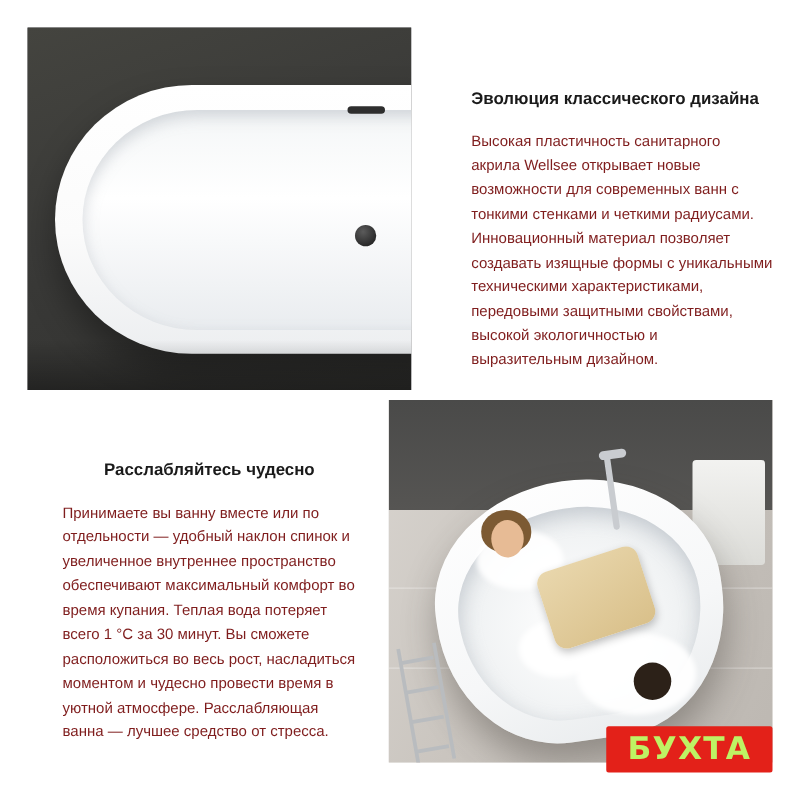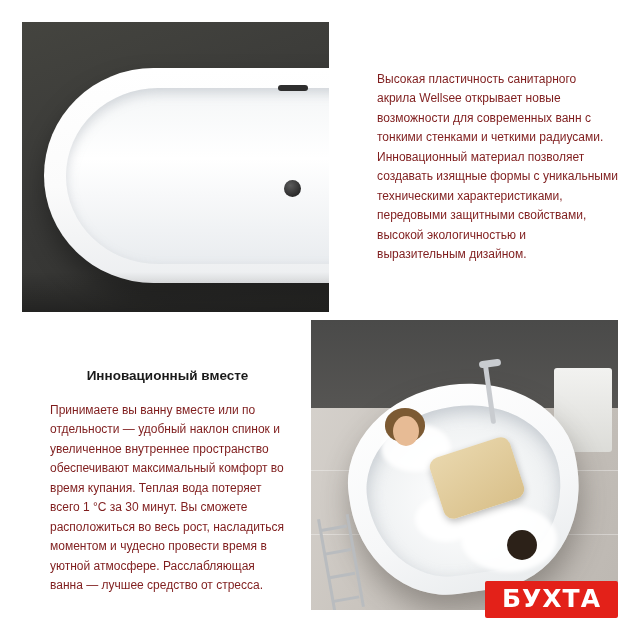--- a/index.html
+++ b/index.html
@@ -273,21 +273,21 @@
     background: #b9bcbf;
     display: block;
   }
 
   
   .watermark {
     position: absolute;
     right: 22px;
     bottom: 22px;
     background: #e32119;
-    color: #ffffff;
+    color: #bef264;
     font-weight: bold;
     font-size: 25px;
     letter-spacing: 1px;
     padding: 5px 17px 7px 17px;
     line-height: 1;
     border-radius: 2px;
     font-family: "DejaVu Sans", sans-serif;
   }
 </style>
 </head>
@@ -300,29 +300,30 @@
     <div class="bath-photo">
       <div class="wall"></div>
       <div class="tub"></div>
       <div class="tub-inner-edge"></div>
       <div class="overflow-slot"></div>
       <div class="drain"></div>
       <div class="floor-shadow"></div>
     </div>
 
     <div class="top-text">
+      <h2 class="heading">Эволюция классического дизайна</h2>
       <p class="body-text">Высокая пластичность санитарного акрила Wellsee открывает новые возможности для современных ванн с тонкими стенками и четкими радиусами. Инновационный материал позволяет создавать изящные формы с уникальными техническими характеристиками, передовыми защитными свойствами, высокой экологичностью и выразительным дизайном.</p>
     </div>
 
   </div>
 
   <div class="bottom-block">
 
     <div class="bottom-text">
-      <h2 class="heading-center">Инновационный вместе</h2>
+      <h2 class="heading-center">Расслабляйтесь чудесно</h2>
       <p class="body-text">Принимаете вы ванну вместе или по отдельности — удобный наклон спинок и увеличенное внутреннее пространство обеспечивают максимальный комфорт во время купания. Теплая вода потеряет всего 1 °C за 30 минут. Вы сможете расположиться во весь рост, насладиться моментом и чудесно провести время в уютной атмосфере. Расслабляющая ванна — лучшее средство от стресса.</p>
     </div>
 
     <div class="bottom-photo">
       <div class="bg-floor"></div>
       <div class="dark-wall"></div>
       <div class="radiator"></div>
       <div class="tile-line" style="top:150px;"></div>
       <div class="tile-line" style="top:214px;"></div>
       <div class="tub2"></div>

